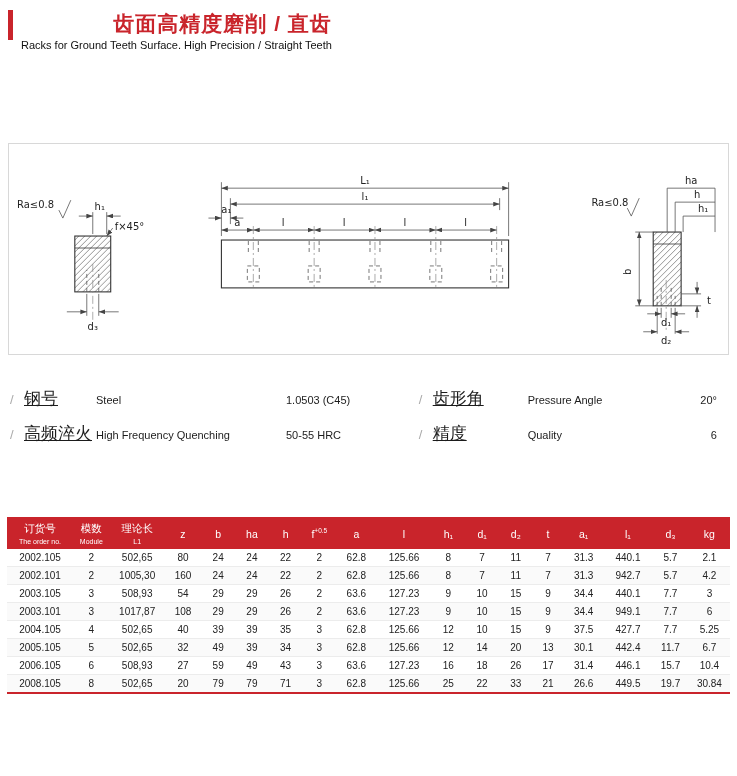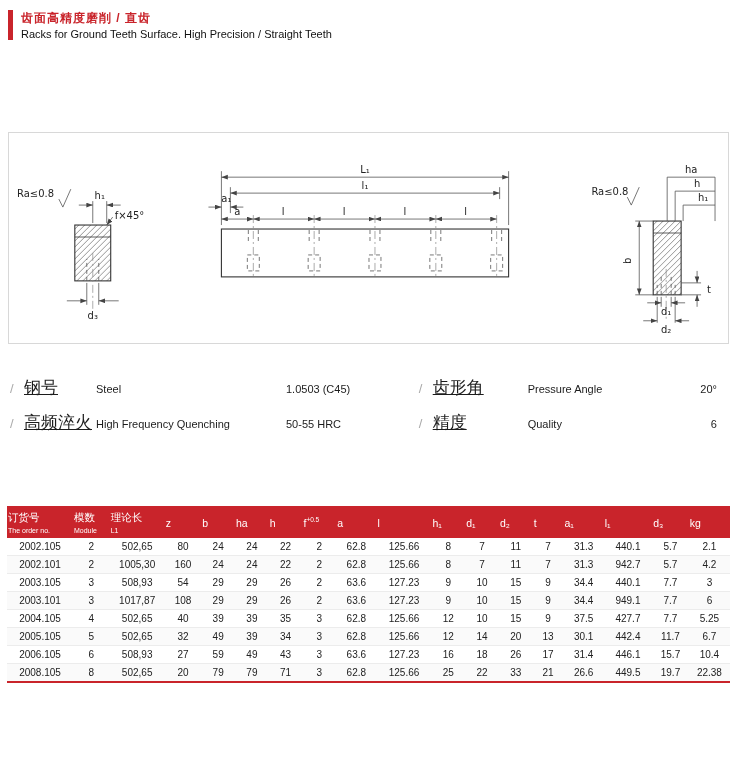--- a/index.html
+++ b/index.html
@@ -3,21 +3,21 @@
 <meta charset="utf-8">
 <style>
   :root{ --red:#c9242b; --ink:#1c1c1c; --line:#555; }
   *{ box-sizing:border-box; margin:0; padding:0; }
   body{ background:#fff; font-family:"Liberation Sans","DejaVu Sans",sans-serif; color:var(--ink); }
   .page{ width:737px; height:776px; background:#fff; position:relative; overflow:hidden; }
 
   
   .page-header{ display:flex; align-items:flex-start; padding:10px 0 0 8px; }
   .accent-bar{ width:5px; height:30px; background:var(--red); margin-right:8px; }
-  .titles h1{ font-size:12px; font-weight:bold; color:var(--red); letter-spacing:1px; }
+  .titles h1{ font-size:21px; font-weight:bold; color:var(--red); letter-spacing:1px;text-align:right; }
   .titles h2{ font-size:11px; font-weight:normal; color:#111; margin-top:1px; }
 
   
   .drawing-box{ margin:92px 8px 0 8px; border:1px solid #d8d8d8; height:212px; background:#fff; }
   svg text{ font-family:"DejaVu Sans",sans-serif; font-size:10px; fill:#222; }
   svg .mid{ text-anchor:middle; }
   svg .dim{ stroke:var(--line); stroke-width:0.8; fill:none; }
   svg .dash{ stroke:var(--line); stroke-width:0.8; fill:none; stroke-dasharray:4 3; }
   svg .cl{ stroke:#888; stroke-width:0.7; fill:none; stroke-dasharray:8 3 2 3; }
   svg .edge{ stroke:#333; stroke-width:1.1; }
@@ -26,21 +26,21 @@
   .specs{ margin:32px 10px 0 10px; display:grid; grid-template-columns:57% 43%; row-gap:12px; font-size:11px; }
   .spec-item{ display:flex; align-items:baseline; }
   .spec-item .slash{ color:#aaa; font-size:13px; width:14px; }
   .spec-item .zh{ width:72px; font-size:17px;text-decoration:underline; }
   .spec-item.left .en{ width:190px; }
   .spec-item.right .en{ width:130px;padding-left:23px; }
   .spec-item.right .value{ margin-left:auto; padding-right:10px; }
 
   
   .spec-table{ margin:72px 7px 0 7px; width:723px; border-collapse:collapse; table-layout:fixed; }
-  thead th{ background:var(--red); color:#fff; font-weight:normal; padding:5px 1px 4px; text-align:left; vertical-align:middle; }
+  thead th{ background:var(--red); color:#fff; font-weight:normal; padding:5px 1px 4px; text-align:center; vertical-align:middle; }
   .th-main{ display:block; font-size:10.5px; }
   .th-main sup{ font-size:6.5px; }
   .th-sub{ display:block; font-size:7px; margin-top:2px; }
   tbody td{ font-size:10px; text-align:center; padding:3px 1px; border-bottom:1px solid #ececec; color:#222; }
   tbody tr:nth-child(even){ background:#fafafa; }
   tbody tr:last-child td{ border-bottom:2px solid var(--red); }
 </style>
 </head>
 <body>
 
@@ -435,18 +435,18 @@
           <td>3</td>
           <td>62.8</td>
           <td>125.66</td>
           <td>25</td>
           <td>22</td>
           <td>33</td>
           <td>21</td>
           <td>26.6</td>
           <td>449.5</td>
           <td>19.7</td>
-          <td>22.38</td>
+          <td>30.84</td>
         </tr>
       </tbody>
   </table>
 
 </div>
 
 </body></html>

